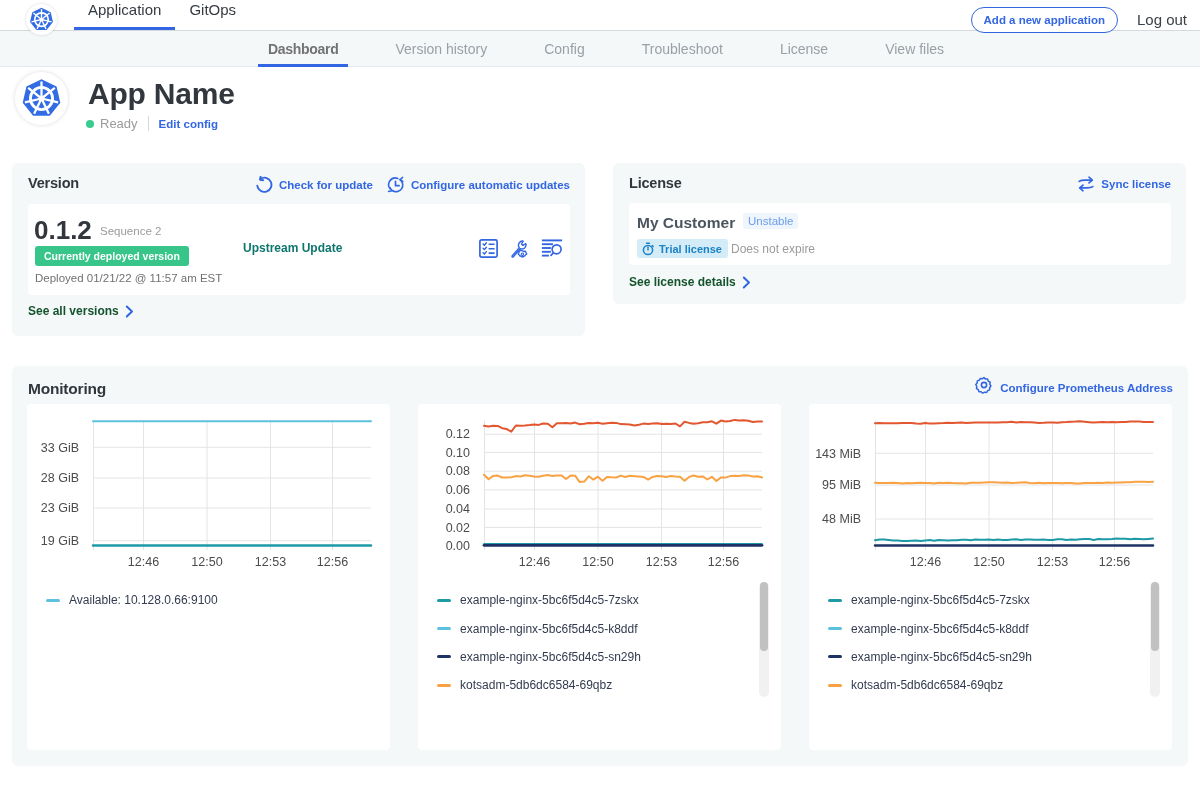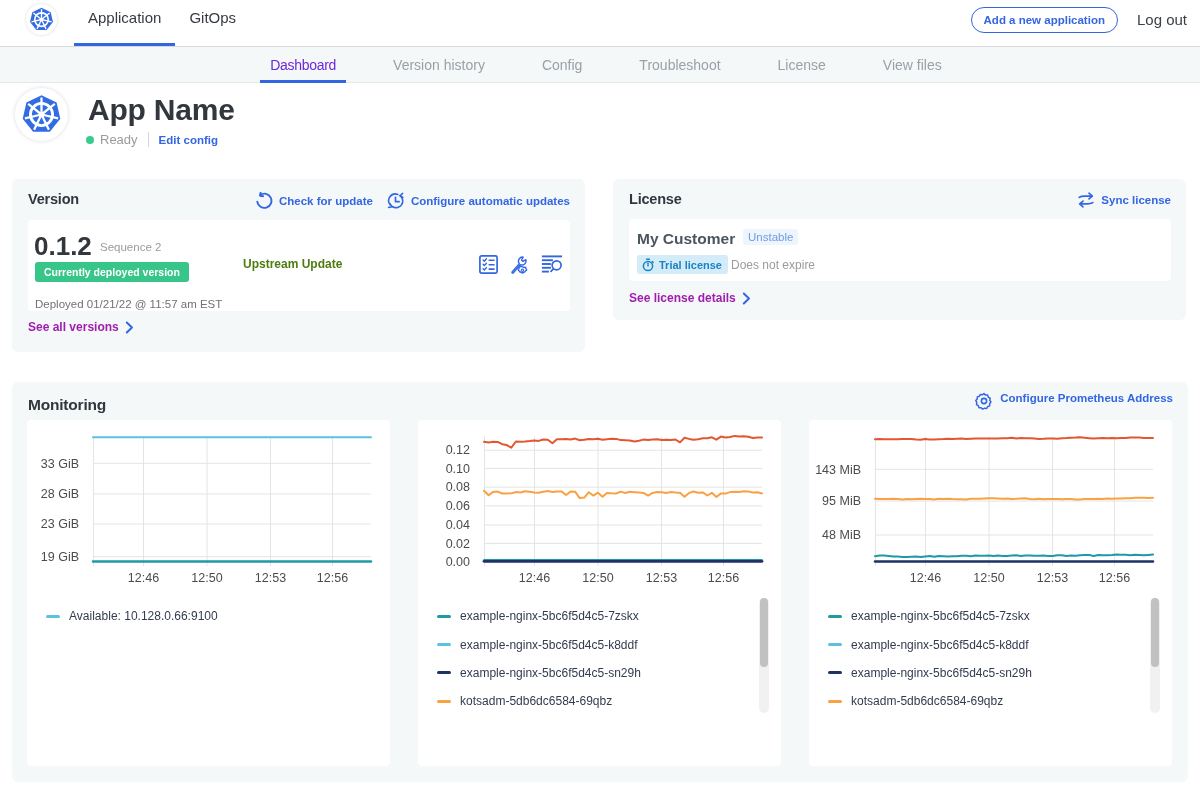--- a/index.html
+++ b/index.html
@@ -1,30 +1,30 @@
 <!DOCTYPE html>
 <html><head>
 <meta charset="utf-8">
 <style>
 * { margin:0; padding:0; box-sizing:border-box; }
 html,body { width:1200px; background:#fff; font-family:"Liberation Sans", sans-serif; }
 
-.topnav { height:47px; background:#fff; border-bottom:1px solid #d6d9db; display:flex; align-items:stretch; position:relative;text-align:right; }
+.topnav { height:31px; background:#fff; border-bottom:1px solid #d6d9db; display:flex; align-items:stretch; position:relative;text-align:right; }
 .logo-sm { position:absolute; left:26px; top:4px; width:31px; height:31px; border-radius:50%; background:#fff; box-shadow:0 0 3px rgba(0,0,0,.16); display:flex; align-items:center; justify-content:center; }
 .topnav .tabs { display:flex; margin-left:74px; }
 .toptab { padding:0 14px 12px; display:flex; align-items:center; font-size:15px; color:#363b42; font-weight:500; position:relative; }
 .toptab.active::after { content:""; position:absolute; left:0; right:0; bottom:0; height:3px; background:#3366e2; }
 .toptab + .toptab { margin-left:0px; }
 .topnav .right { position:absolute; right:13px; top:7px; display:flex; align-items:flex-start; }
 .btn-outline { height:26px; padding:0 12px; border:1.5px solid #3366e2; border-radius:14px; color:#3366e2; font-weight:bold; font-size:11.5px; display:flex; align-items:center; background:#fff; margin-right:19px; }
 .logout { font-size:15px; color:#3c4146; font-weight:500; margin-top:4px; }
 
 .subnav { height:36px; background:#f4f8f9; border-bottom:1px solid #e4e8ea; display:flex; justify-content:center; padding-left:12px; }
 .subtab { padding:0 10px; margin:0 18.5px; display:flex; align-items:center; font-size:14px; color:#9aa0a6; font-weight:500; position:relative; }
-.subtab.active { color:#6d28d9; font-weight:normal; letter-spacing:-0.3px; }
+.subtab.active { color:#737373; font-weight:bold; letter-spacing:-0.3px; }
 .subtab.active::after { content:""; position:absolute; left:0; right:0; bottom:-1px; height:3px; background:#3366e2; }
 
 
 .logo-lg { position:absolute; left:15px; top:5px; width:53px; height:53px; border-radius:50%; background:#fff; box-shadow:0 0 4px rgba(0,0,0,.14); display:flex; align-items:center; justify-content:center; }
 
 .appblock { position:relative; height:96px; }
 .appname { position:absolute; left:88px; top:10px; font-size:30px; font-weight:bold; color:#32373e; letter-spacing:-0.2px; }
 .appsub { position:absolute; left:86px; top:48px; display:flex; align-items:center; height:17px; }
 .dot { width:8px; height:8px; border-radius:50%; background:#38cc8e; margin-right:6px; }
 .ready { font-size:13px; color:#9b9b9b; }
@@ -39,35 +39,35 @@
 .cardactions { position:absolute; right:15px; top:12px; display:flex; align-items:center; font-size:11.5px; font-weight:bold; color:#3366e2; }
 .cardactions .act { display:flex; align-items:center; }
 .cardactions .act + .act { margin-left:13px; }
 .cardactions svg { margin-right:6px; }
 .innercard { position:absolute; left:16px; right:15px; background:#fff; border-radius:4px; }
 .v-inner { top:41px; height:91px; }
 .l-inner { top:40px; height:62px; }
 .vernum { position:absolute; left:6px; top:11px; font-size:26px; font-weight:bold; color:#32373e; }
 .seq { position:absolute; left:72px; top:21px; font-size:11.5px; color:#9b9b9b; }
 .greenpill { position:absolute; left:7px; top:42px; height:20px; background:#38c58a; color:#fff; border-radius:3px; font-size:10.5px; font-weight:bold; display:flex; align-items:center; padding:0 9px; }
-.deployed { position:absolute; left:7px; top:68px; font-size:11.5px; color:#717171;margin-top:10px; }
-.upstream { position:absolute; left:215px; top:37px; font-size:12px; font-weight:bold; color:#4d7c0f; }
+.deployed { position:absolute; left:7px; top:68px; font-size:11.5px; color:#717171; }
+.upstream { position:absolute; left:215px; top:37px; font-size:12px; font-weight:bold; color:#0f766e; }
 .vicons { position:absolute; right:7px; top:35px; display:flex; align-items:center; }
 .vicons svg { margin-left:12px; } .vicons svg:first-child { margin-left:0; }
-.seelink { position:absolute; left:16px; bottom:15px; font-size:12px; font-weight:bold; color:#a21caf; display:flex; align-items:center; } .vcard .seelink { bottom:18px; }
+.seelink { position:absolute; left:16px; bottom:15px; font-size:12px; font-weight:bold; color:#14532d; display:flex; align-items:center; } .vcard .seelink { bottom:18px; }
 .seelink svg { margin-left:6px; }
 .custname { position:absolute; left:8px; top:11px; font-size:15.5px; font-weight:bold; color:#4a555f; }
 .unstable { position:absolute; left:114px; top:10px; height:16px; background:#eef5fd; color:#6c9de8; border-radius:3px; font-size:11.5px; display:flex; align-items:center; padding:0 5px; }
 .trialpill { position:absolute; left:8px; top:36px; height:19px; background:#d4ebf8; color:#1a82c5; border-radius:3px; font-size:11px; font-weight:bold; display:flex; align-items:center; padding:0 6px 0 4px; }
 .trialpill svg { margin-right:4px; }
 .noexpire { position:absolute; left:102px; top:39px; font-size:12px; color:#9b9b9b; }
 
 .moncard { margin:0 12px; margin-top:30px; background:#f4f8f9; border-radius:6px; height:400px; position:relative; }
 .montitle { position:absolute; left:16px; top:14px; font-size:15.5px; font-weight:bold; color:#32373e; letter-spacing:-0.2px; }
-.monaction { position:absolute; right:15px; top:10px; display:flex; align-items:flex-start; font-size:11.5px; font-weight:bold; color:#3366e2; }
+.monaction { position:absolute; right:15px; top:10px; display:flex; align-items:flex-end; font-size:11.5px; font-weight:bold; color:#3366e2; }
 .monaction svg { margin-right:7px; }
 .chartrow { position:absolute; left:15px; top:38px; display:flex; }
 .chartcard { width:363px; height:346px; background:#fff; border-radius:4px; margin-right:28px; position:relative; }
 .chartcard:last-child { margin-right:0; }
 .chartsvg { position:absolute; left:0; top:0px; }
 .legend { position:absolute; left:18.7px; top:182px; }
 .legitem { display:flex; align-items:center; height:28.4px; }
 .legdash { width:14px; height:3px; border-radius:1.5px; margin-right:9.4px; flex:none; }
 .legtext { font-size:12px; color:#323b4f; }
 .charttitle { position:absolute; left:0; right:0; top:309px; text-align:center; font-size:15px; font-weight:bold; color:#32373e; }

